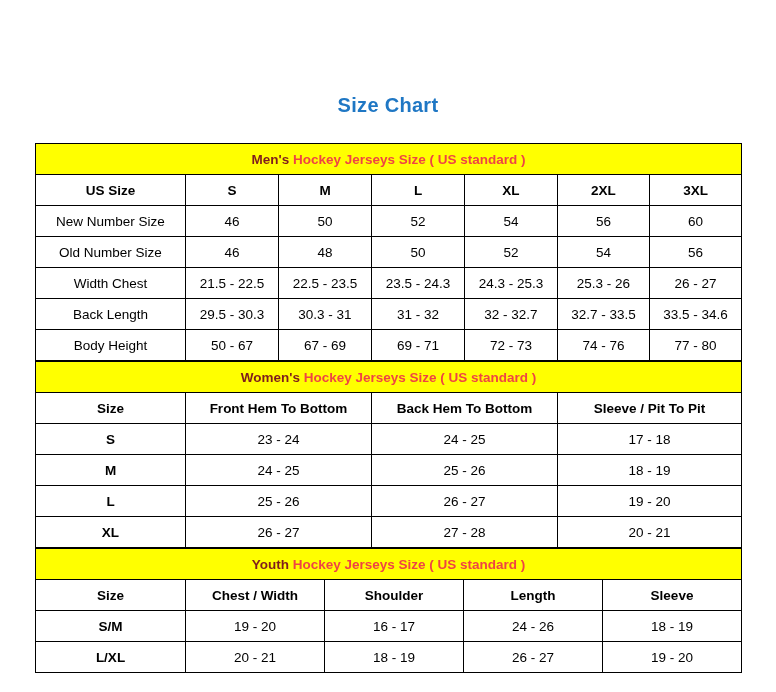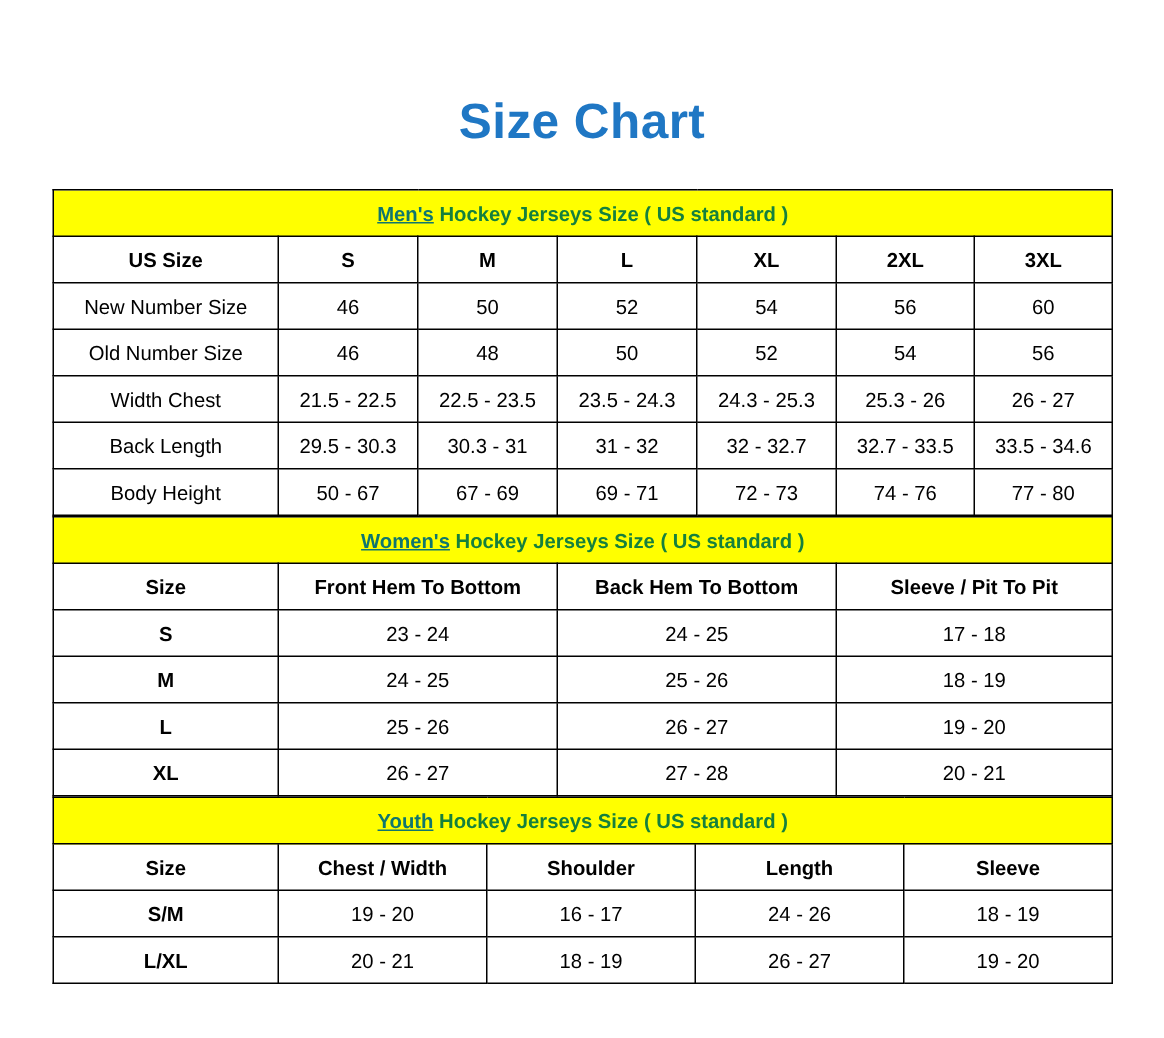--- a/index.html
+++ b/index.html
@@ -15,23 +15,23 @@
   }
   .page {
     position: relative;
     width: 776px;
     height: 692px;
     box-sizing: border-box;
   }
   .title {
     text-align: center;
     color: #1f77c4;
-    font-size: 33px;
-    font-weight: bold;
-    padding-top: 62px;
+    font-size: 20px;
+    font-weight: bold;
+    padding-top: 94px;
     padding-bottom: 0;
     letter-spacing: 0.3px;
   }
   .chart-wrap {
     margin: 26px 35px 0 35px;
   }
   table.size-chart {
     border-collapse: collapse;
     width: 706px;
     table-layout: fixed;
@@ -44,25 +44,24 @@
     height: 26px;
     padding: 2px 2px;
   }
   td.banner {
     background: #ffff00;
     font-weight: bold;
     font-size: 14.5px;
     height: 30px;
   }
   td.banner .cat {
-    color: #0f766e;
-    text-decoration: underline;
+    color: #7f1d1d;
   }
   td.banner .rest {
-    color: #15803d;
+    color: #ef4444;
   }
   td.hdr {
     font-weight: bold;
     margin-top: 36px;
   }
   td.rowlabel {
     font-weight: normal;
   }
   td.rowlabel-b {
     font-weight: bold;

